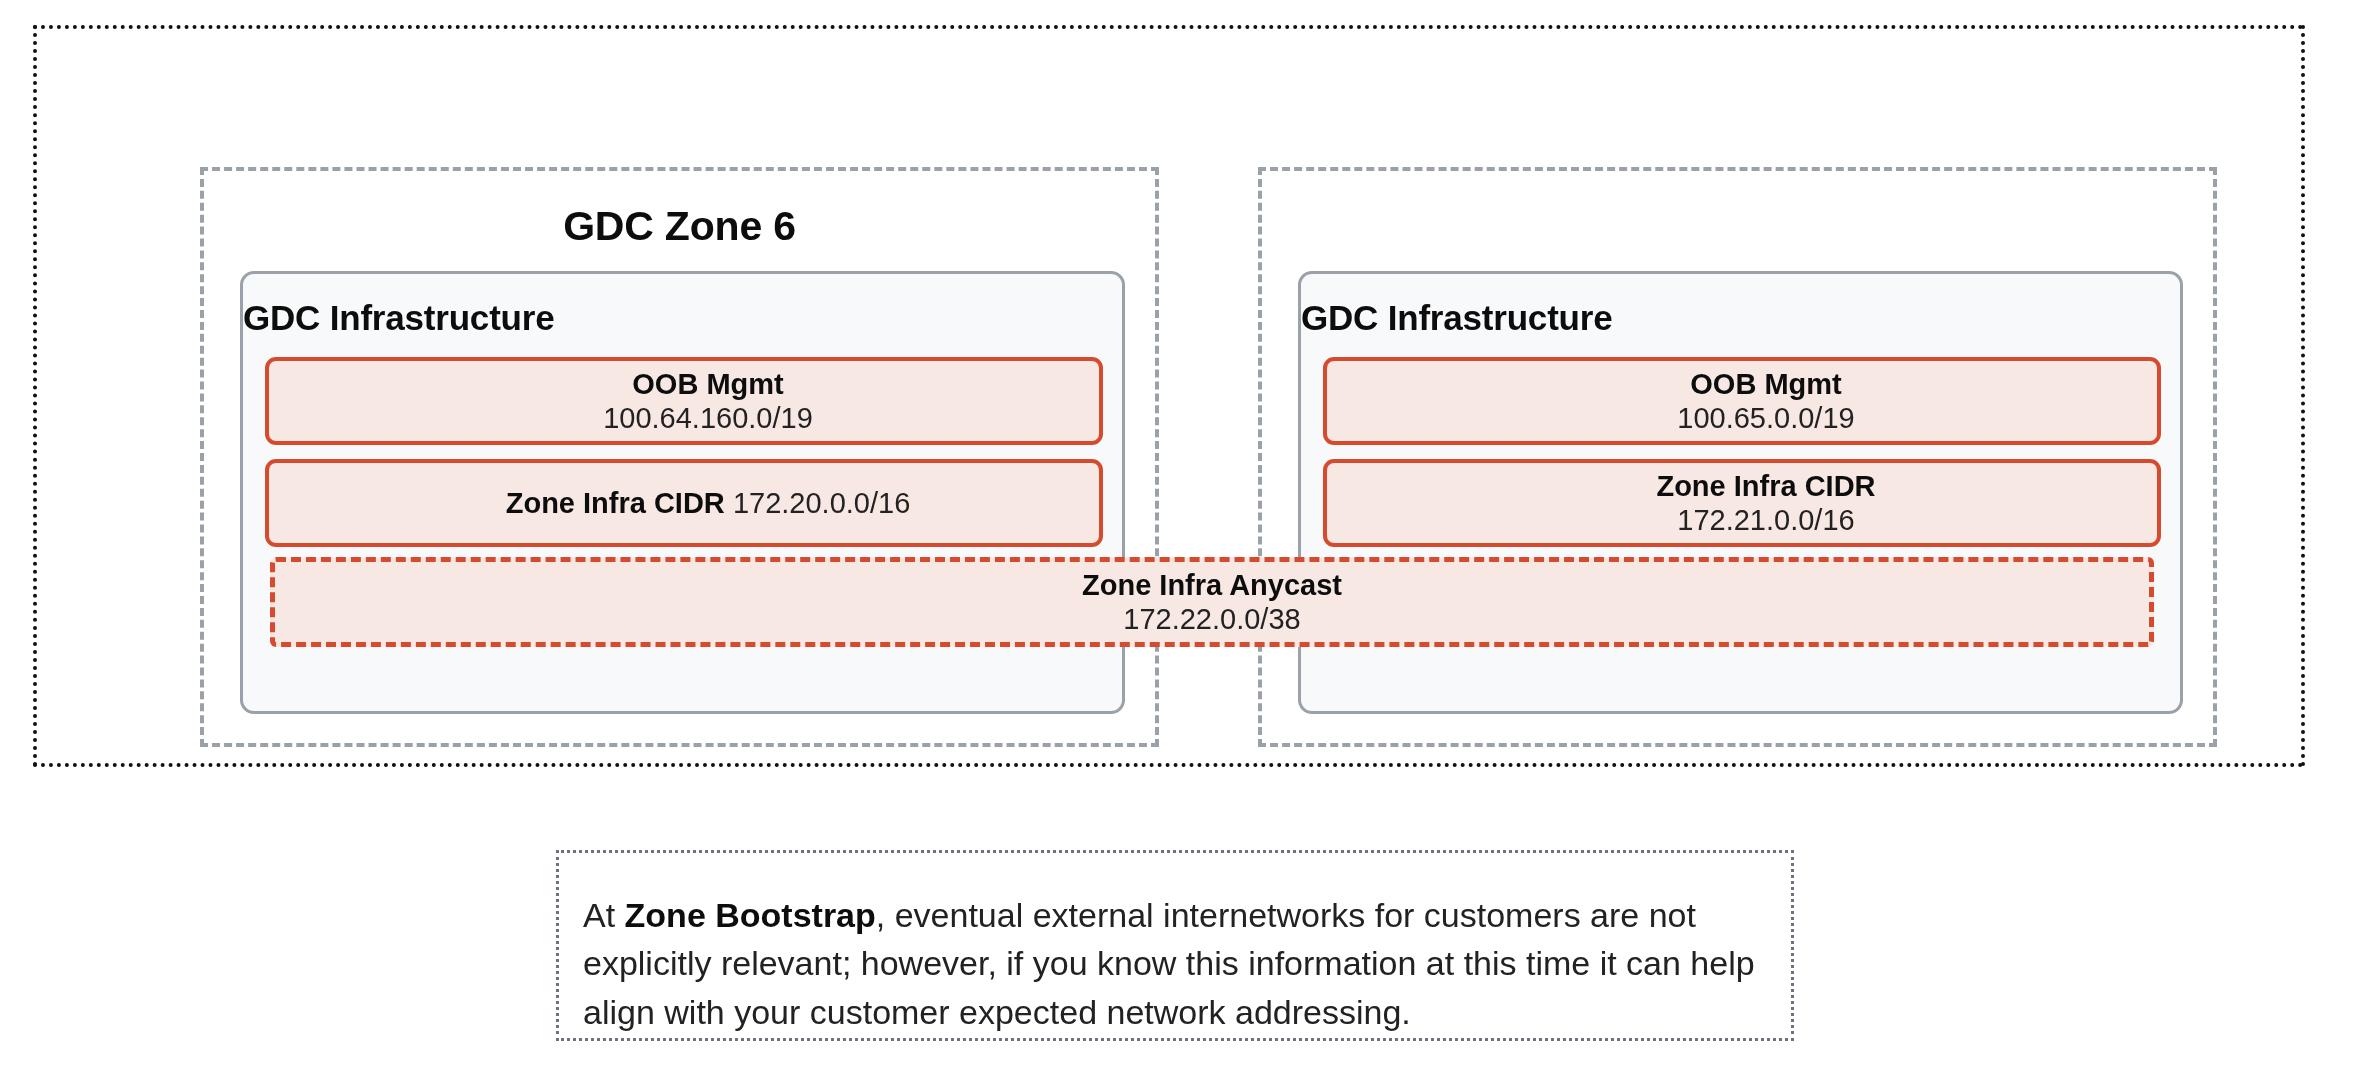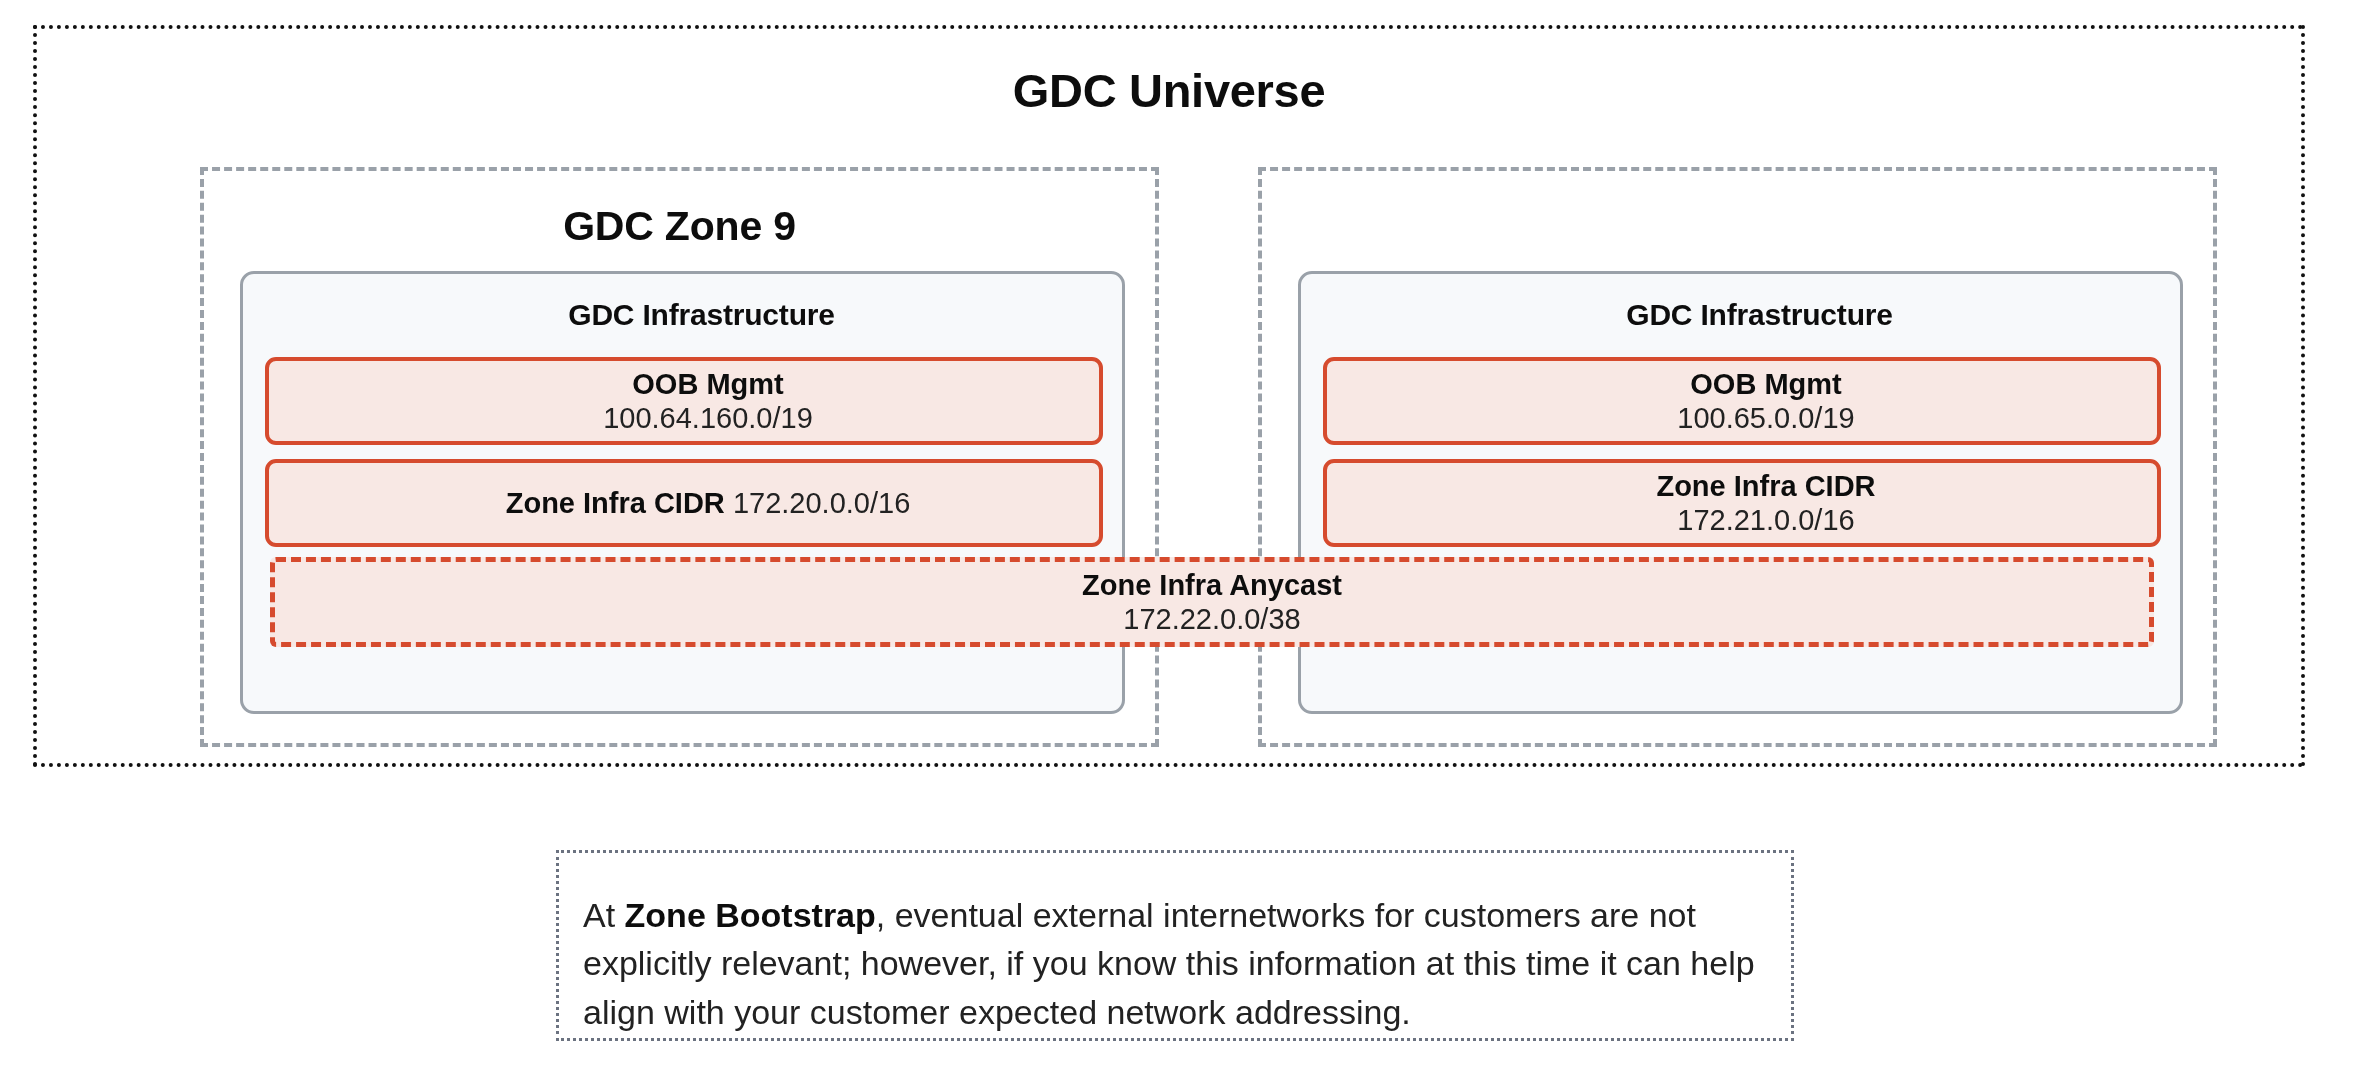--- a/index.html
+++ b/index.html
@@ -68,26 +68,25 @@
     border-radius: 14px;
     background: #f7f9fb;
   }
   #infra-1 { left: 36px; width: 885px; }
   #infra-2 { left: 36px; width: 885px; }
 
   .infra-title {
     left: 0;
     top: 24px;
     width: 100%;
-    text-align: center;
-    font-size: 30px;
+    text-align: left;
+    font-size: 35px;
     font-weight: bold;
     letter-spacing: -0.2px;
     color: #0d0d0d;
-    margin-left: 19px;
   }
 
   
   .cidr-box {
     border: 4px solid #d64b2e;
     border-radius: 11px;
     background: #f8e8e4;
     display: flex;
     flex-direction: column;
     align-items: center;
@@ -153,24 +152,23 @@
     line-height: 1.42;
     color: #222222;
   }
   #note-text b { font-weight: bold; color: #0d0d0d; }
 </style>
 </head>
 <body>
 
 <div class="abs" id="universe">
 
-  <div class="abs" id="universe-title">GDC Universe</div>
 
   <div class="abs zone" id="zone-1">
-    <div class="abs zone-title">GDC Zone 9</div>
+    <div class="abs zone-title">GDC Zone 6</div>
 
     <div class="abs infra" id="infra-1">
       <div class="abs infra-title">GDC Infrastructure</div>
 
       <div class="abs cidr-box" id="oob-1">
         <div class="cidr-name">OOB Mgmt</div>
         <div class="cidr-value">100.64.160.0/19</div>
       </div>
 
       <div class="abs cidr-box" id="zic-1">

